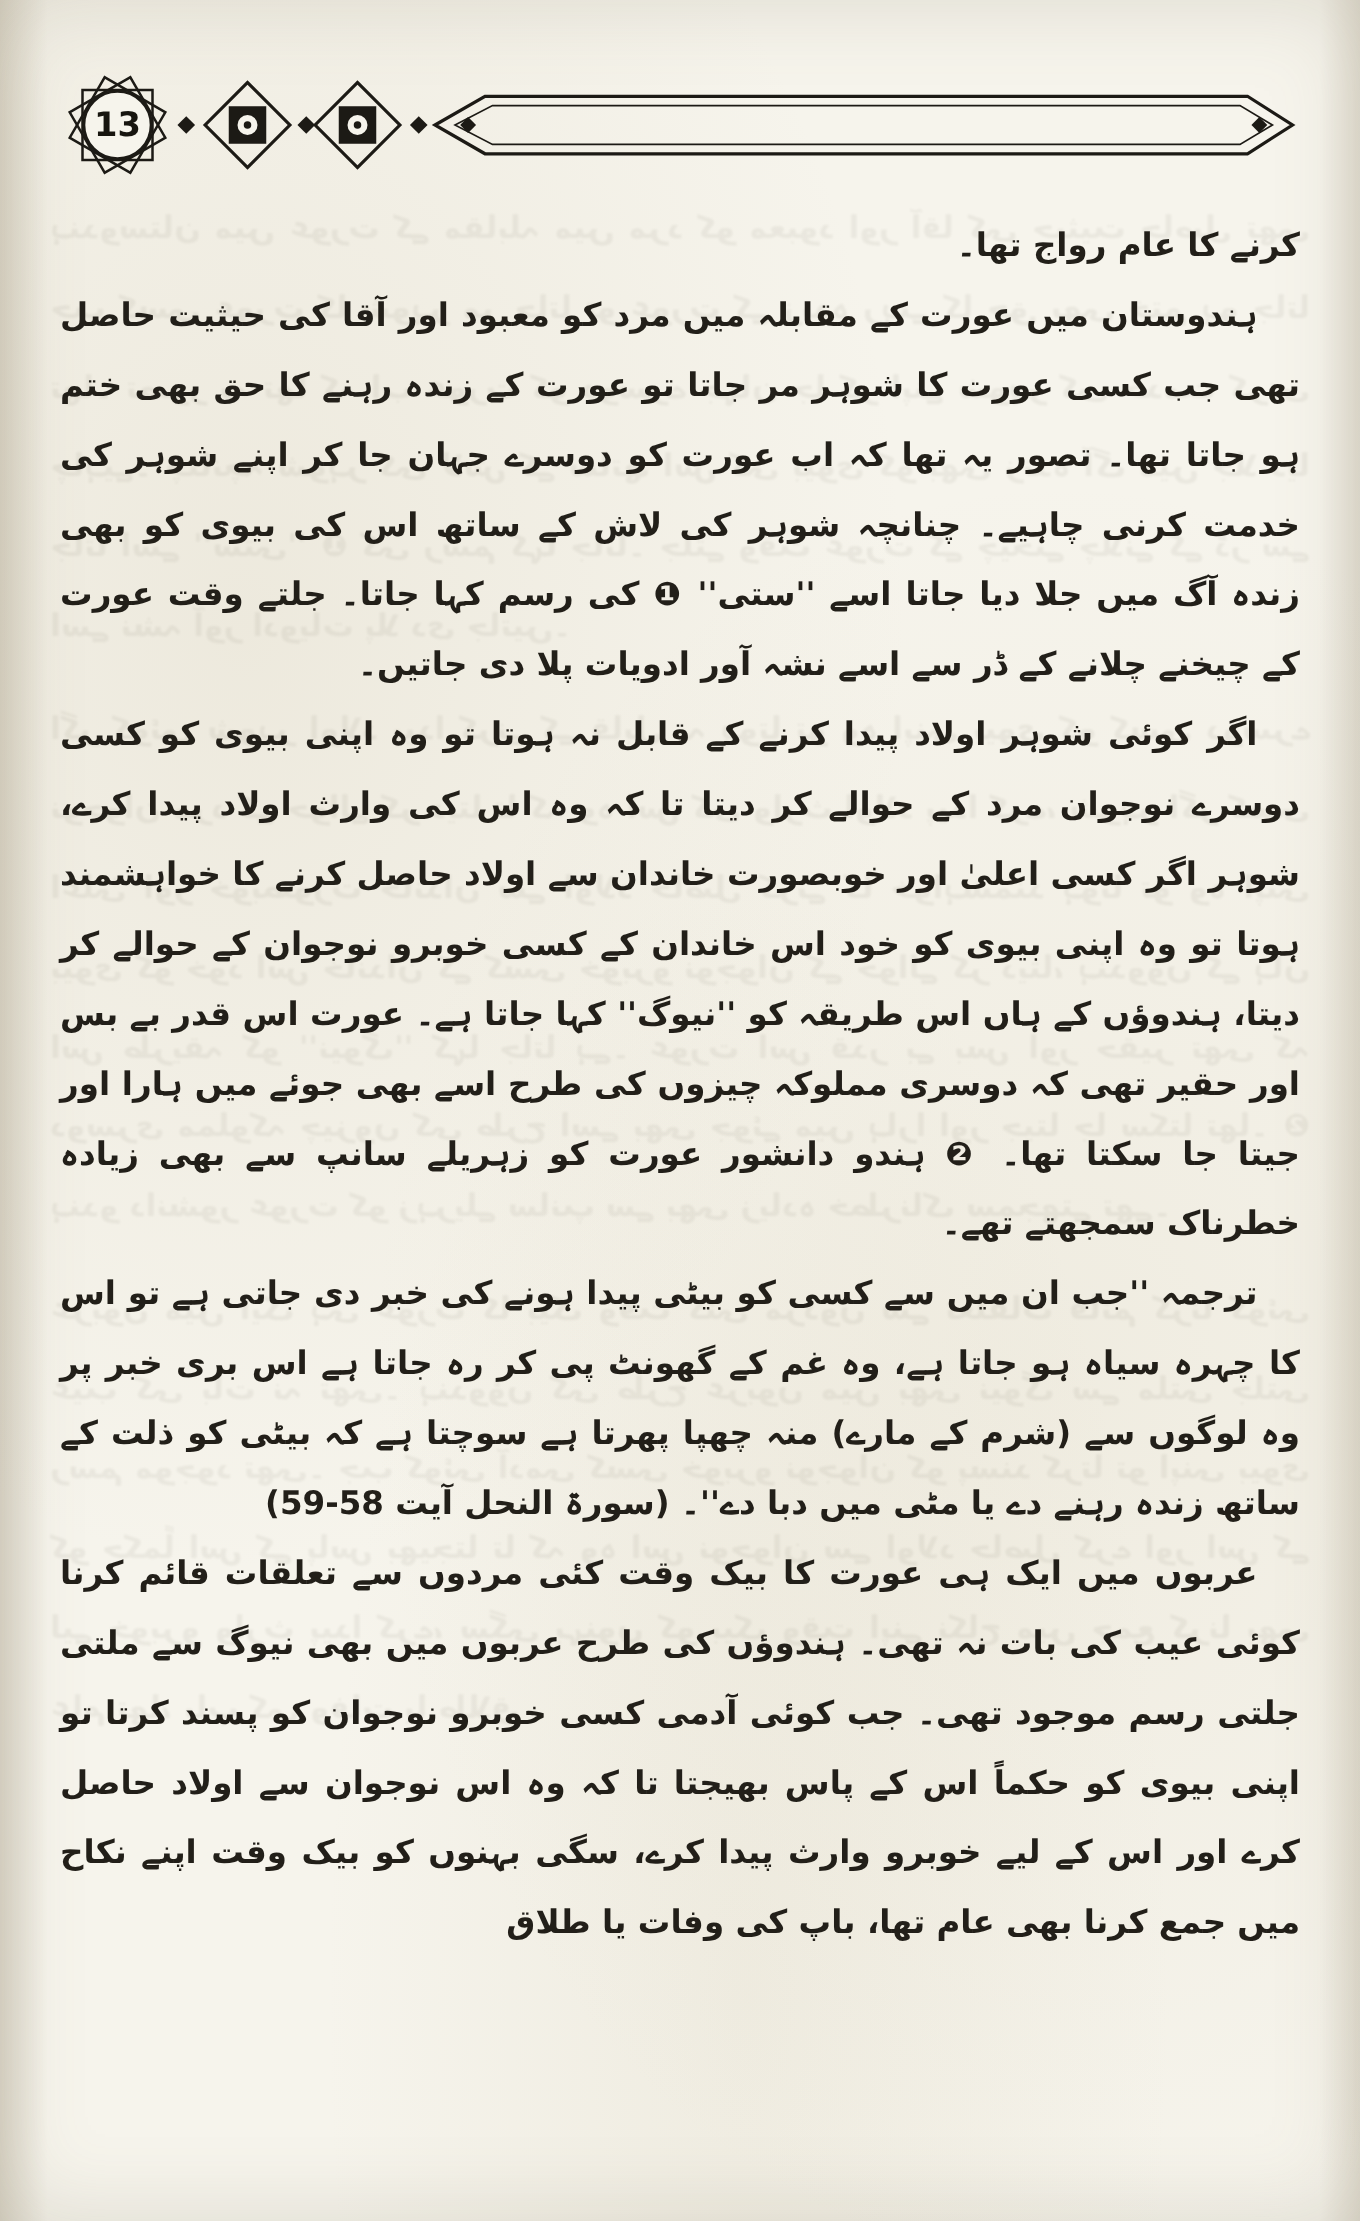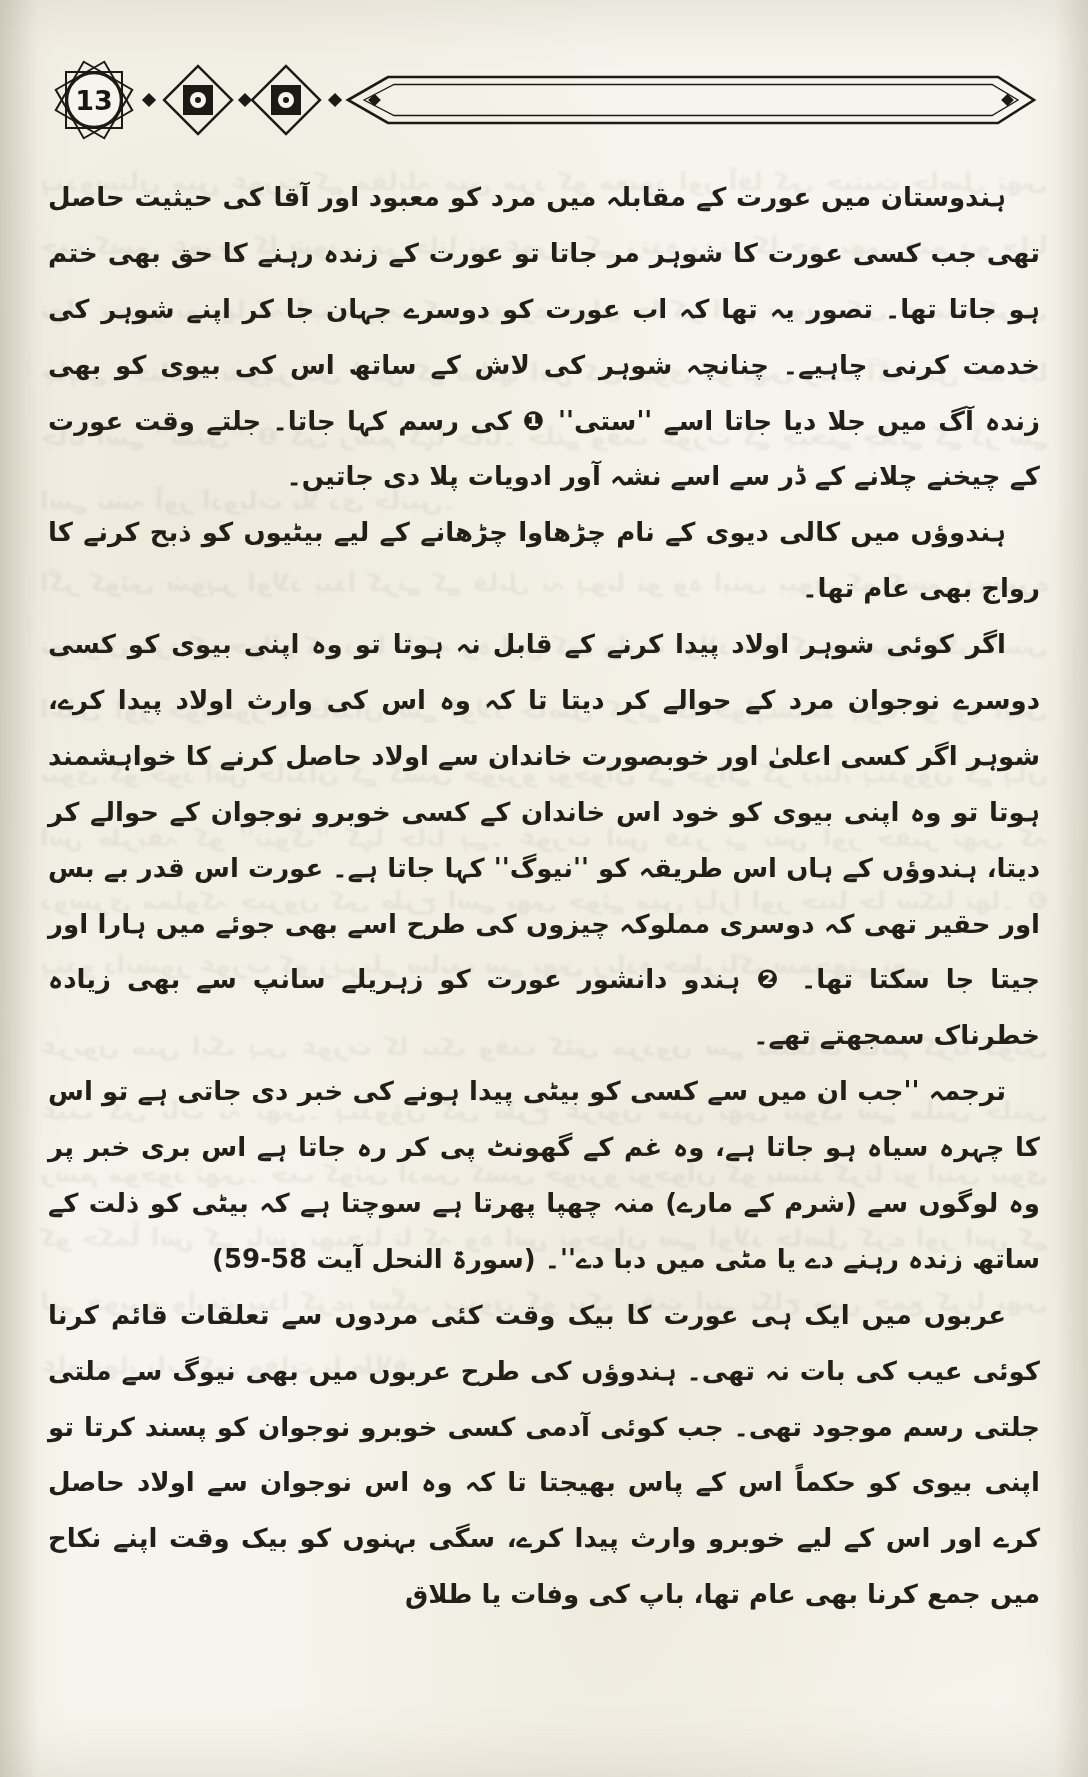--- a/index.html
+++ b/index.html
@@ -109,20 +109,20 @@
         <path d="M 300 48 L 340 25 L 950 25 L 986 48 L 950 71 L 340 71 Z" stroke-width="2.6"></path>
         <path d="M 316 48 L 346 32.5 L 944 32.5 L 970 48 L 944 63.5 L 346 63.5 Z" stroke-width="1.3"></path>
         <rect x="322" y="43.5" width="9" height="9" transform="rotate(45 326.5 48)" fill="#1c1a15" stroke="none"></rect>
         <rect x="955" y="43.5" width="9" height="9" transform="rotate(45 959.5 48)" fill="#1c1a15" stroke="none"></rect>
       </g>
     </svg>
     <span class="page-number">13</span>
   </header>
 
   <main class="content">
+    <p class="para">کرنے کا عام رواج تھا۔</p>
     <p class="para indent">ہندوستان میں عورت کے مقابلہ میں مرد کو معبود اور آقا کی حیثیت حاصل تھی جب کسی عورت کا شوہر مر جاتا تو عورت کے زندہ رہنے کا حق بھی ختم ہو جاتا تھا۔ تصور یہ تھا کہ اب عورت کو دوسرے جہان جا کر اپنے شوہر کی خدمت کرنی چاہیے۔ چنانچہ شوہر کی لاش کے ساتھ اس کی بیوی کو بھی زندہ آگ میں جلا دیا جاتا اسے ''ستی'' ❶ کی رسم کہا جاتا۔ جلتے وقت عورت کے چیخنے چلانے کے ڈر سے اسے نشہ آور ادویات پلا دی جاتیں۔</p>
-    <p class="para indent">ہندوؤں میں کالی دیوی کے نام چڑھاوا چڑھانے کے لیے بیٹیوں کو ذبح کرنے کا رواج بھی عام تھا۔</p>
     <p class="para indent">اگر کوئی شوہر اولاد پیدا کرنے کے قابل نہ ہوتا تو وہ اپنی بیوی کو کسی دوسرے نوجوان مرد کے حوالے کر دیتا تا کہ وہ اس کی وارث اولاد پیدا کرے، شوہر اگر کسی اعلیٰ اور خوبصورت خاندان سے اولاد حاصل کرنے کا خواہشمند ہوتا تو وہ اپنی بیوی کو خود اس خاندان کے کسی خوبرو نوجوان کے حوالے کر دیتا، ہندوؤں کے ہاں اس طریقہ کو ''نیوگ'' کہا جاتا ہے۔ عورت اس قدر بے بس اور حقیر تھی کہ دوسری مملوکہ چیزوں کی طرح اسے بھی جوئے میں ہارا اور جیتا جا سکتا تھا۔ ❷ ہندو دانشور عورت کو زہریلے سانپ سے بھی زیادہ خطرناک سمجھتے تھے۔</p>
     <p class="para indent">ترجمہ ''جب ان میں سے کسی کو بیٹی پیدا ہونے کی خبر دی جاتی ہے تو اس کا چہرہ سیاہ ہو جاتا ہے، وہ غم کے گھونٹ پی کر رہ جاتا ہے اس بری خبر پر وہ لوگوں سے (شرم کے مارے) منہ چھپا پھرتا ہے سوچتا ہے کہ بیٹی کو ذلت کے ساتھ زندہ رہنے دے یا مٹی میں دبا دے''۔ (سورۃ النحل آیت 58-59)</p>
     <p class="para indent">عربوں میں ایک ہی عورت کا بیک وقت کئی مردوں سے تعلقات قائم کرنا کوئی عیب کی بات نہ تھی۔ ہندوؤں کی طرح عربوں میں بھی نیوگ سے ملتی جلتی رسم موجود تھی۔ جب کوئی آدمی کسی خوبرو نوجوان کو پسند کرتا تو اپنی بیوی کو حکماً اس کے پاس بھیجتا تا کہ وہ اس نوجوان سے اولاد حاصل کرے اور اس کے لیے خوبرو وارث پیدا کرے، سگی بہنوں کو بیک وقت اپنے نکاح میں جمع کرنا بھی عام تھا، باپ کی وفات یا طلاق</p>
   </main>
 
 </div>
 
 </body></html>

